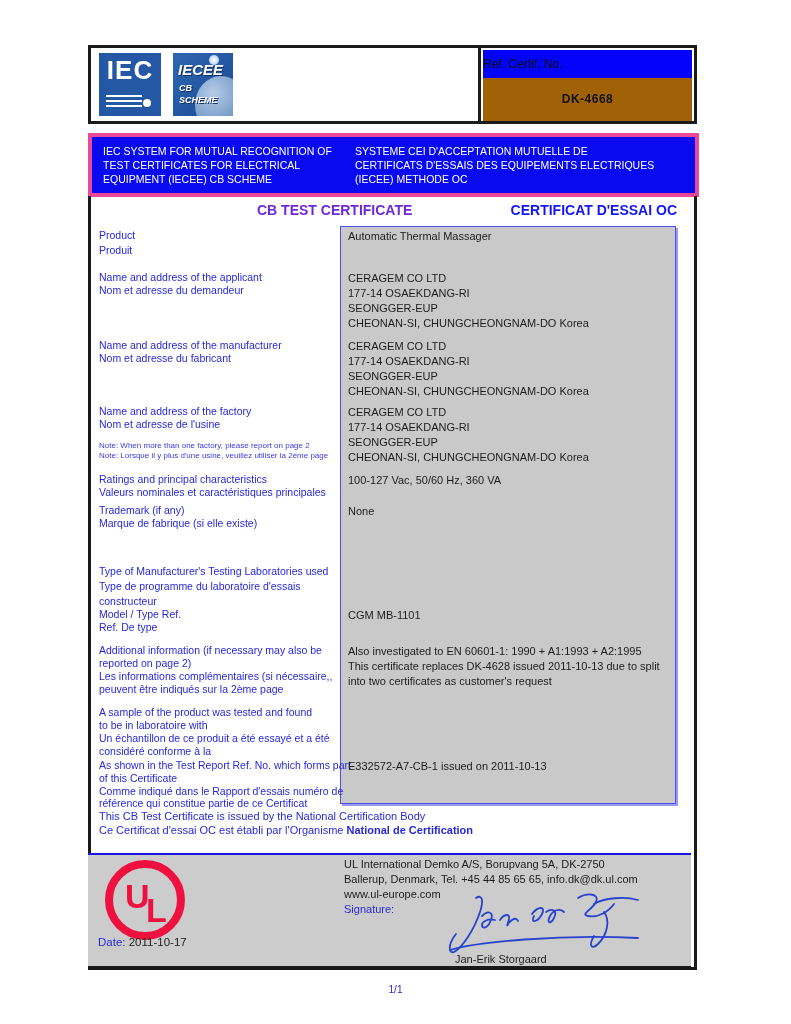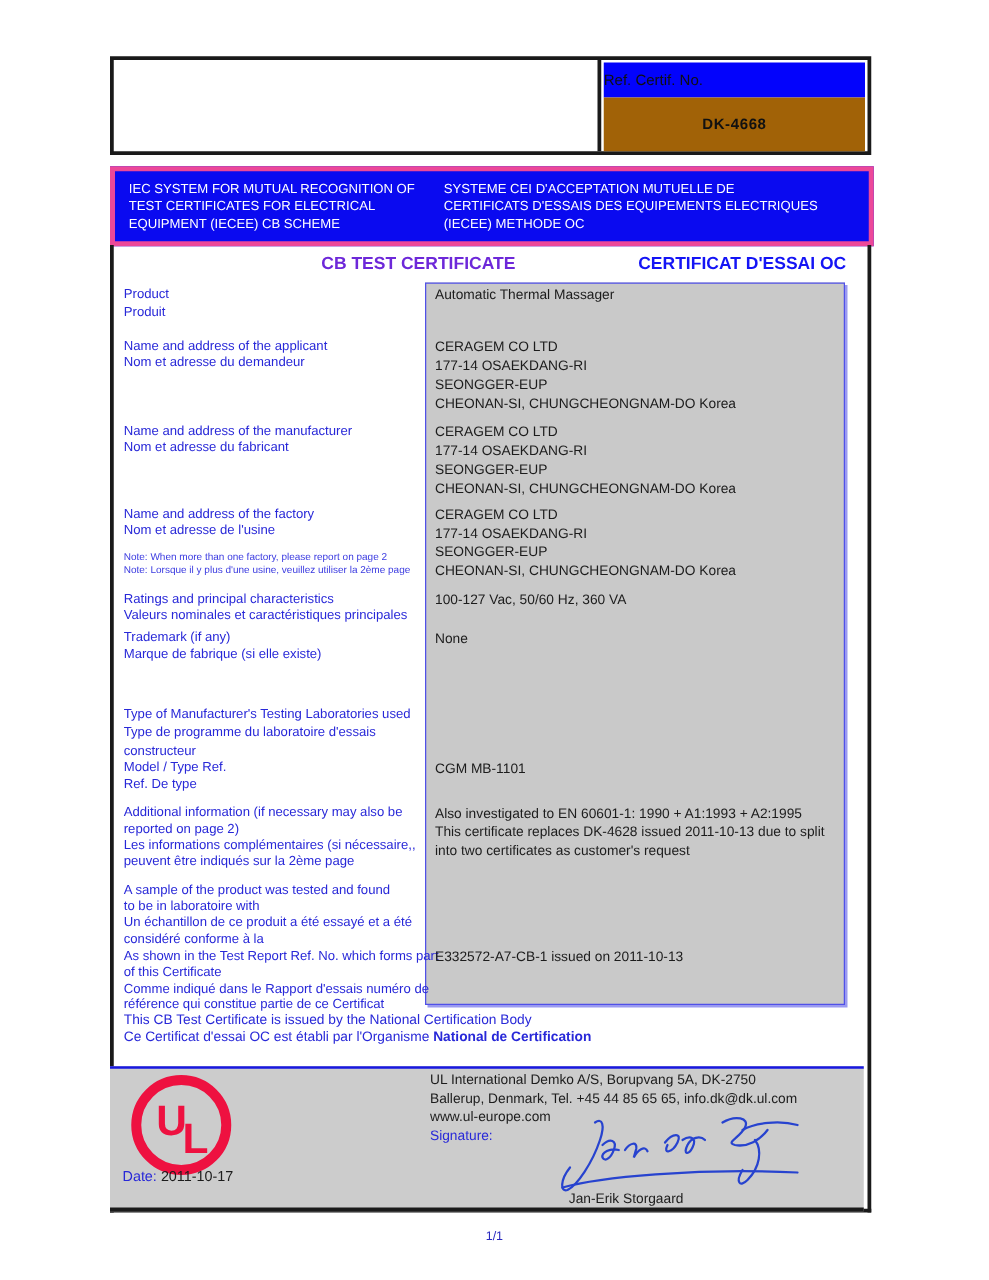--- a/index.html
+++ b/index.html
@@ -54,20 +54,36 @@
   .signatory{position:absolute;left:455px;top:953px;font-size:11px;color:#1c1c1c;}
   .page-number{position:absolute;left:0;top:984px;width:791px;text-align:center;color:#2a2ac0;font-size:10px;}
 </style>
 </head>
 <body>
 
 <div class="page">
 
   <div class="header-box">
     <div class="logo-area">
+      <div class="iec-logo">
+        <div class="iec-txt">IEC</div>
+        <div class="iec-lines">
+            <div></div>
+            <div></div>
+            <div></div>
+          </div>
+        <div class="iec-dot"></div>
+      </div>
+      <div class="iecee-logo">
+        <div class="iecee-globe"></div>
+        <div class="iecee-spark"></div>
+        <div class="iecee-txt1">IECEE</div>
+        <div class="iecee-txt2">CB</div>
+        <div class="iecee-txt3">SCHEME</div>
+      </div>
     </div>
     <div class="header-divider"></div>
     <div class="ref-section">
       <div class="ref-bar">Ref. Certif. No.</div>
       <div class="cert-no">DK-4668</div>
     </div>
   </div>
 
   <div class="banner">
     <div class="banner-en">IEC SYSTEM FOR MUTUAL RECOGNITION OF TEST CERTIFICATES FOR ELECTRICAL EQUIPMENT (IECEE) CB SCHEME</div>

